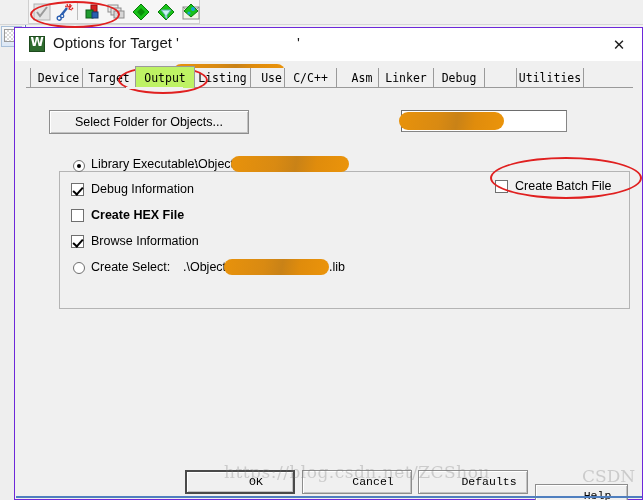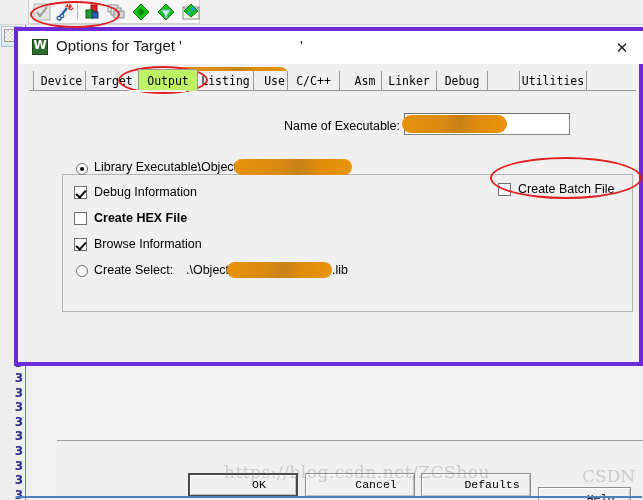--- a/index.html
+++ b/index.html
@@ -57,23 +57,23 @@
     position: absolute; left: 26px; top: 25px; width: 617px; height: 475px;
     background: #f1f1f1;
   }
   .editor-white {
     position: absolute; left: 57px; top: 440px; width: 586px; height: 60px;
     background: #f0f0f0; border-top: 1px solid #a0a0a0;
   }
 
   
   .dialog {
-    position: absolute; left: 14px; top: 27px; width: 629px; height: 339px;
+    position: absolute; left: 14px; top: 27px; width: 629px; height: 473px;
     background: #f0f0f0;
-    border: 4px solid #6d28d9;
+    border: 1px solid #6d28d9;
   }
   .dlg-titlebar {
     position: absolute; left: 0; top: 0; width: 627px; height: 33px;
     background: #ffffff;
   }
   .dlg-icon {
     position: absolute; left: 14px; top: 8px; width: 16px; height: 16px;
     background: #2e6b2e;
     border: 1px solid #1d4a1d;
   }
@@ -350,22 +350,22 @@
       <div class="tab" style="left:224px; width:50px;">User</div>
       <div class="tab" style="left:258px; width:53px;">C/C++</div>
       <div class="tab" style="left:310px; width:52px;">Asm</div>
       <div class="tab" style="left:352px; width:56px;">Linker</div>
       <div class="tab" style="left:407px; width:52px;">Debug</div>
       <div class="tab" style="left:458px; width:68px;margin-left:32px;">Utilities</div>
     </div>
     <div class="tab-underline"></div>
     <div class="tab-active-mask" style="left:111px; width:57px;"></div>
 
-
-    <div class="lbl" style="left:266px; top:88px;">Name of Executable:</div>
+    <div class="btn" style="left:34px; top:82px; width:200px; height:24px; line-height:22px;">Select Folder for Objects...</div>
+
 
     <div class="textbox" style="left:386px; top:82px; width:166px; height:22px;"></div>
     <div class="redact" style="left:384px; top:84px; width:105px; height:18px;"></div>
 
     <div class="groupbox"></div>
 
     <div class="radio on" style="left:58px; top:132px;"></div>
     <div class="lbl" style="left:76px; top:129px;">Library Executable:</div>
     <div class="lbl" style="left:176px; top:129px;">.\Objects\</div>
     <div class="redact" style="left:216px; top:128px; width:118px; height:16px;"></div>

